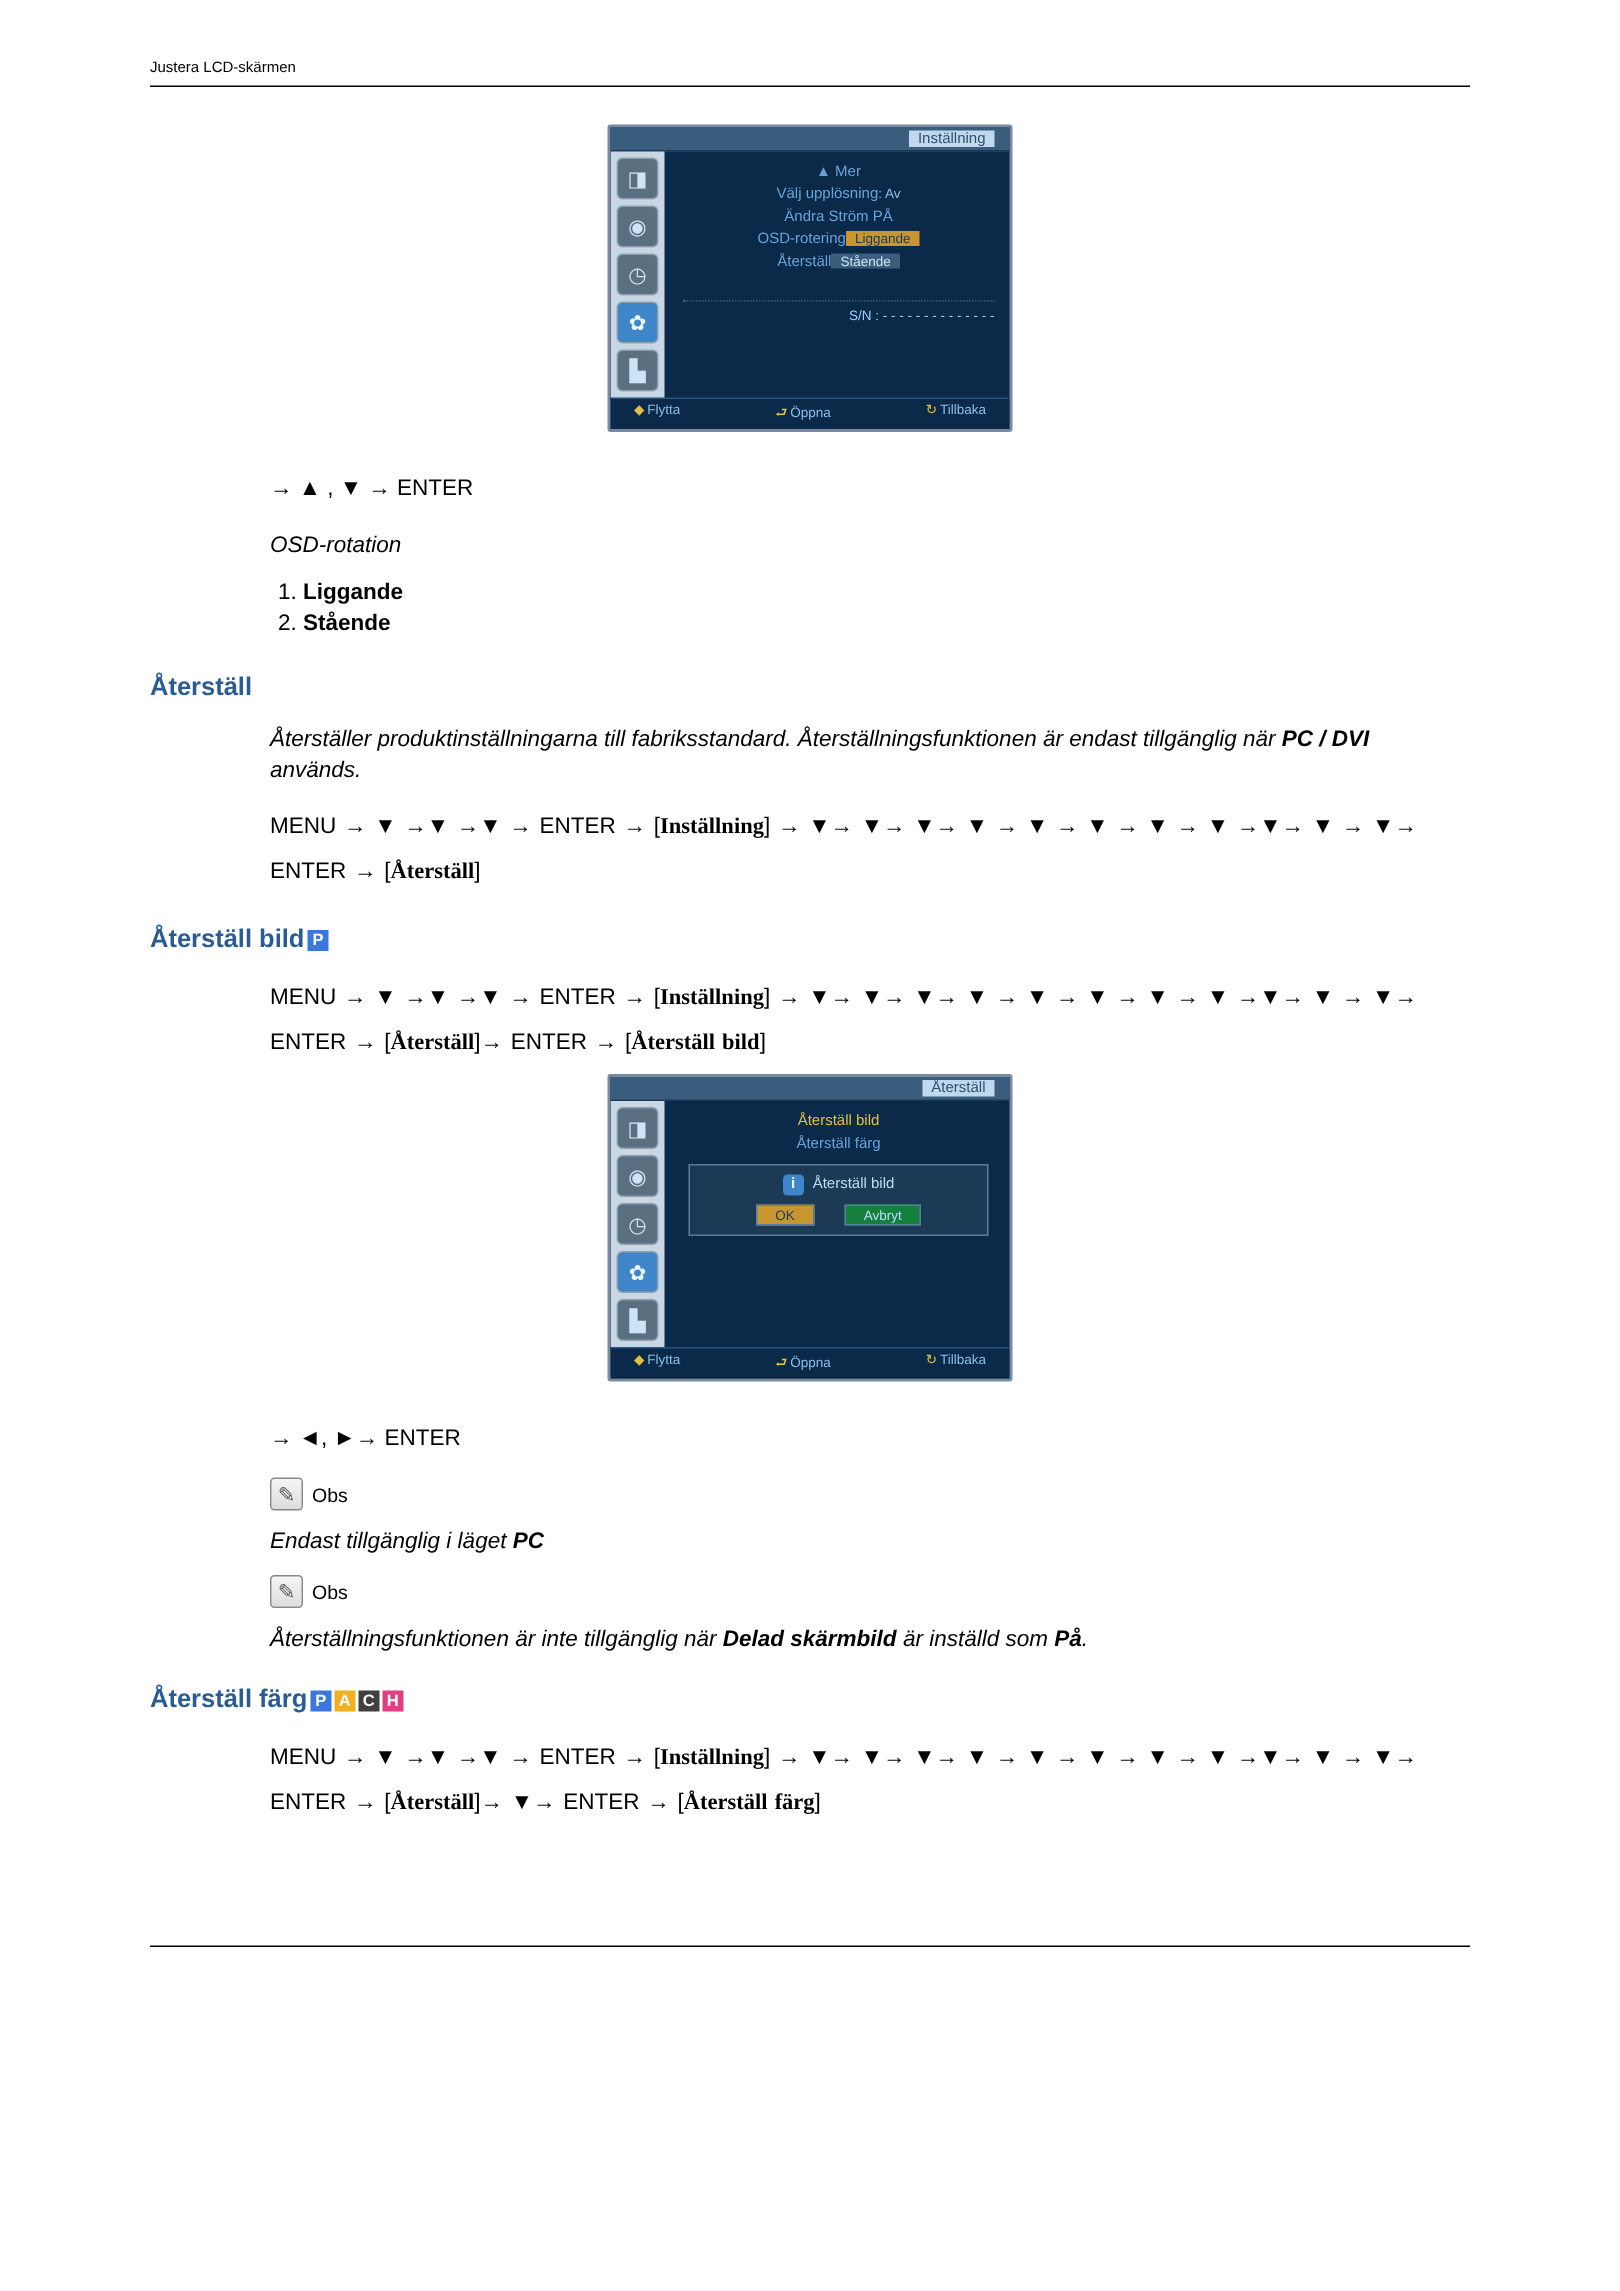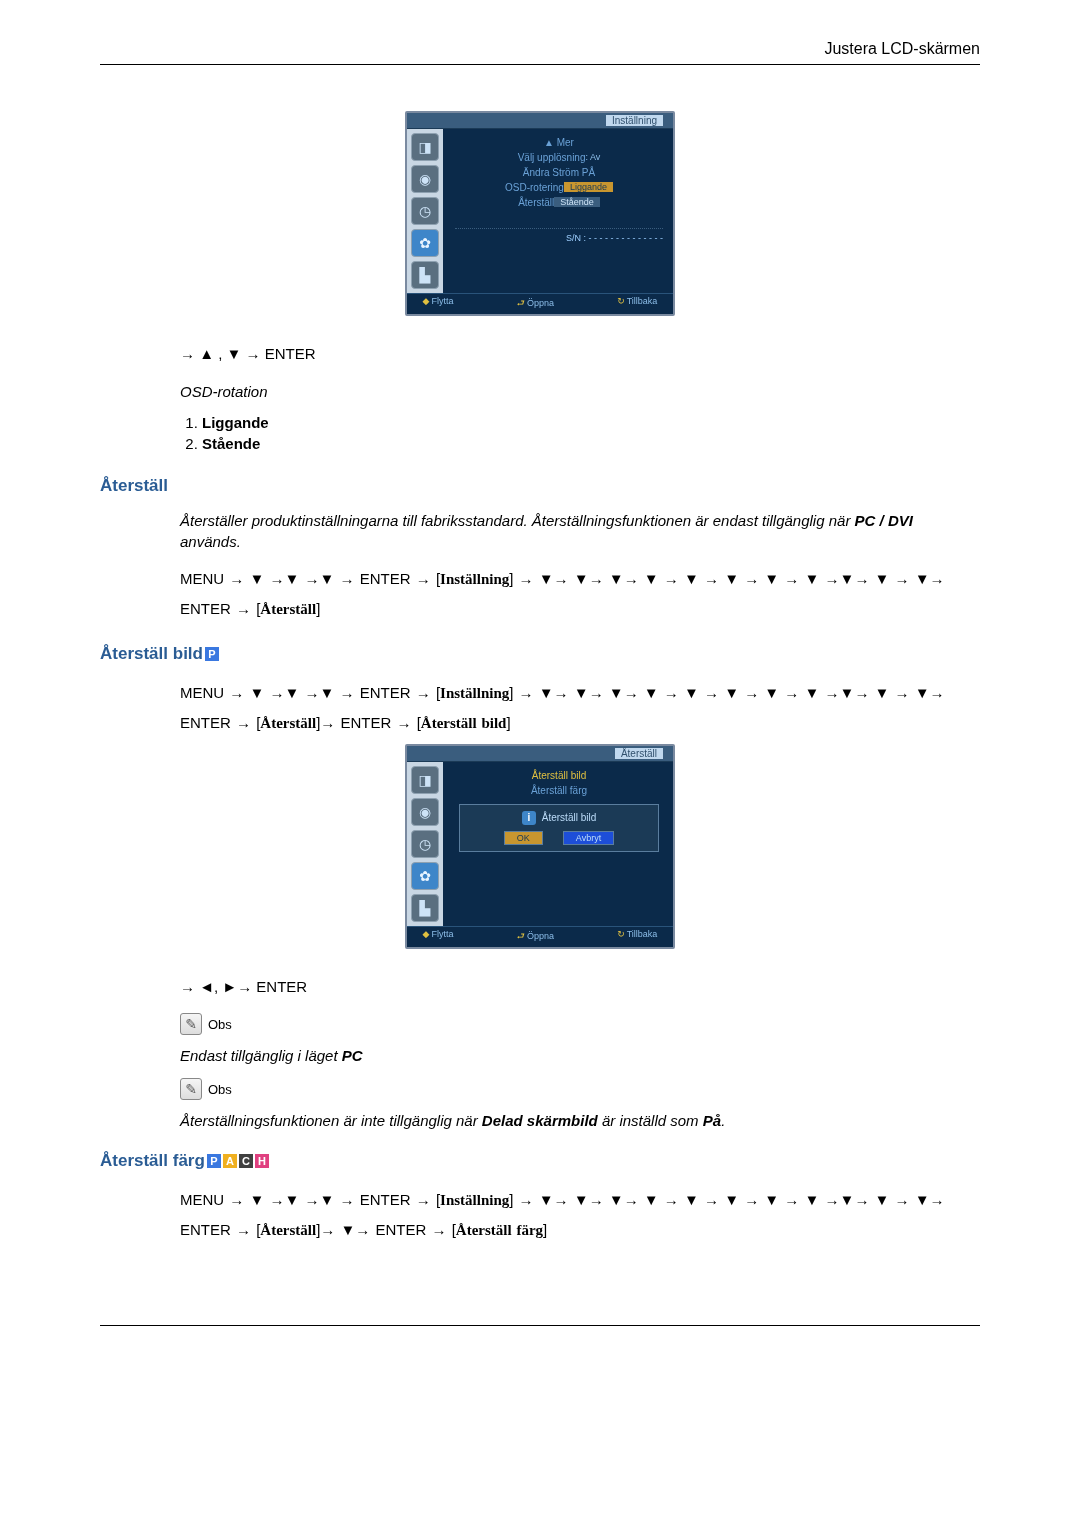--- a/index.html
+++ b/index.html
@@ -11,24 +11,24 @@
     color: #000;
   }
   .page {
     width: 1080px;
     margin: 0 auto;
     padding: 40px 100px 60px 100px;
     box-sizing: border-box;
   }
   .topbar {
     border-bottom: 1px solid #000;
-    text-align: right;
+    text-align: left;
     padding-bottom: 6px;
-    margin-bottom: 46px;
-    font-size: 16px;
+    margin-bottom: 25px;
+    font-size: 10px;
   }
   .hr-bottom {
     border-top: 1px solid #000;
     margin-top: 80px;
   }
   .content-block {
     margin-left: 80px;
     margin-right: 0;
   }
   .osd-figure {
@@ -148,21 +148,21 @@
   .osd-dialog-head .info-ico {
     width:14px;height:14px;border-radius:3px;background:#3e86c9;color:#fff;display:inline-flex;align-items:center;justify-content:center;font-size:10px;font-weight:bold;
   }
   .osd-dialog-btns { display:flex;gap:20px;justify-content:center; }
   .osd-dialog-btns .btn {
     padding:1px 12px;
     font-size:9px;
     border:1px solid #5a7d9e;
   }
   .btn.ok { background:#c8962f; color:#1a3a56; }
-  .btn.cancel { background:#1d4ed8; color:#bcdcf9; }
+  .btn.cancel { background:#15803d; color:#bcdcf9; }
   .nav-line { margin: 6px 0 14px 0; line-height:1.7; }
   ol.optlist {
     margin: 6px 0 24px 0;
     padding-left: 22px;
   }
   ol.optlist li { margin-bottom: 4px; }
   .section-h {
     color: #2a5c94;
     font-weight: bold;
     font-size: 17px;

